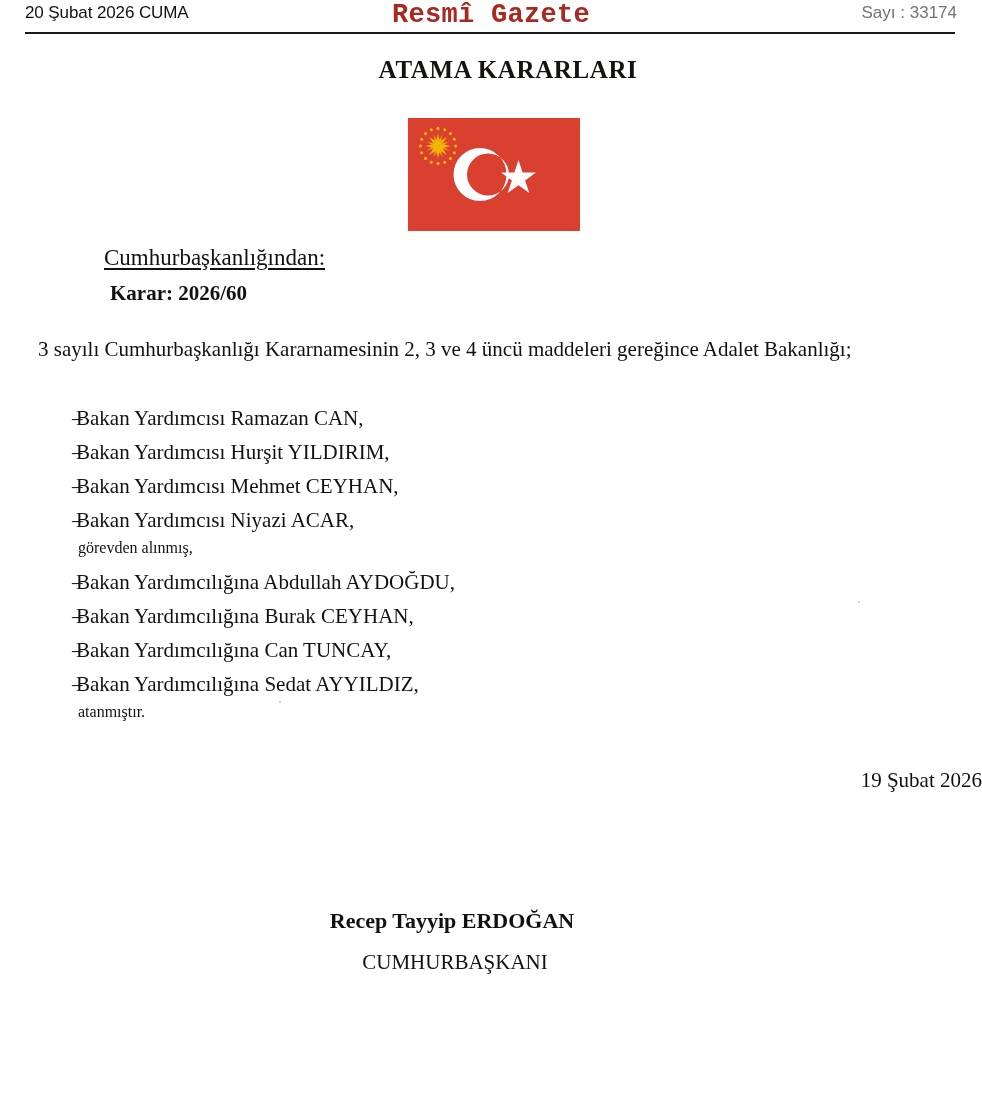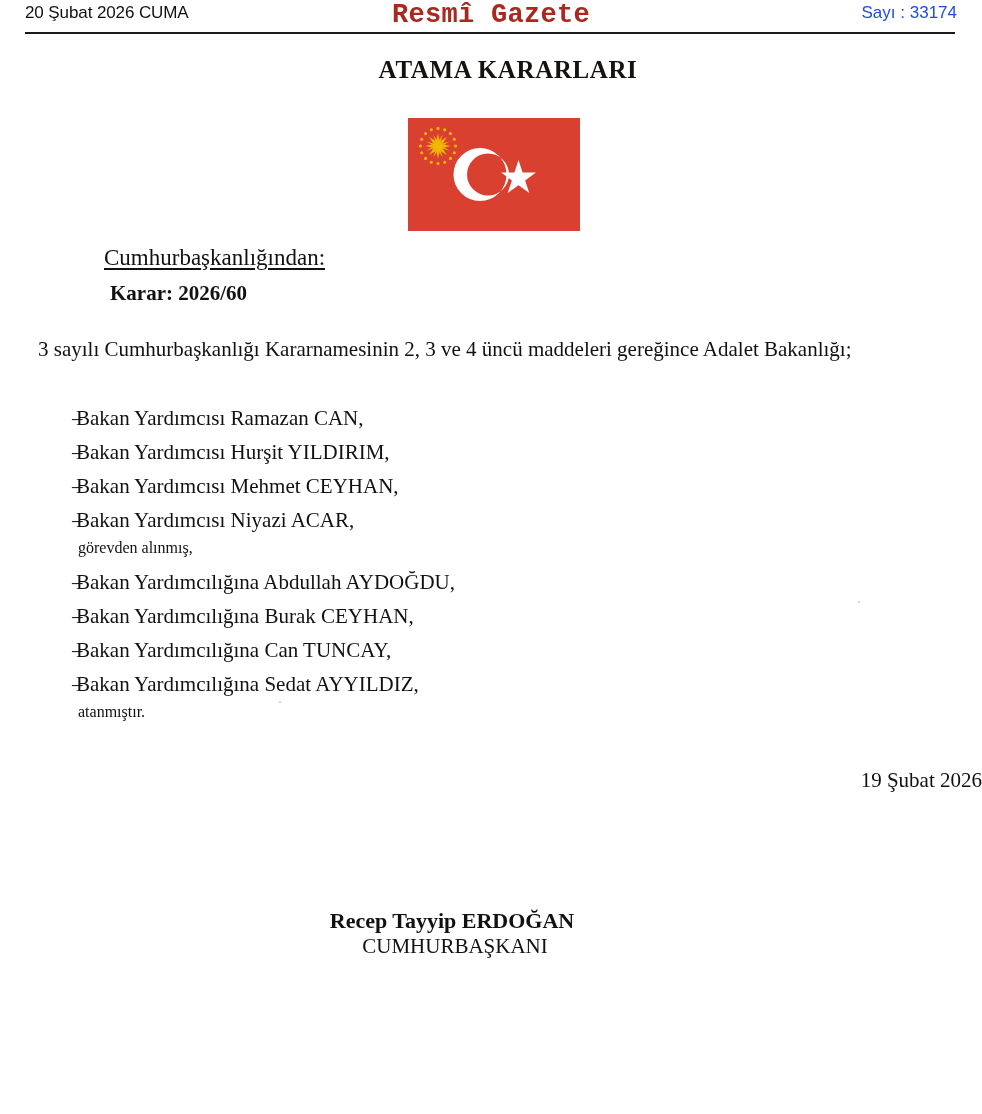--- a/index.html
+++ b/index.html
@@ -47,21 +47,21 @@
     color: #a82920;
     letter-spacing: 0.3px;
     white-space: nowrap;
   }
   .masthead-issue {
     position: absolute;
     right: 25px;
     top: 3px;
     font-family: "Liberation Sans", "DejaVu Sans", sans-serif;
     font-size: 17px;
-    color: #1d4ed8;
+    color: #737373;
     white-space: nowrap;
   }
   .masthead-rule {
     position: absolute;
     left: 25px;
     top: 32px;
     width: 930px;
     height: 2px;
     background: #1a1a1a;
   }
@@ -186,20 +186,21 @@
     box-sizing: border-box;
     font-size: 22px;
     font-weight: bold;
     white-space: nowrap;
   }
   .signature-role {
     width: 982px;
     text-align: center;
     padding-right: 72px;
     box-sizing: border-box;
+    margin-top: 16px;
     font-size: 21px;
     white-space: nowrap;
   }
 
   
   .speckle {
     position: absolute;
     background: #9a9a9a;
     width: 2px;
     height: 2px;

